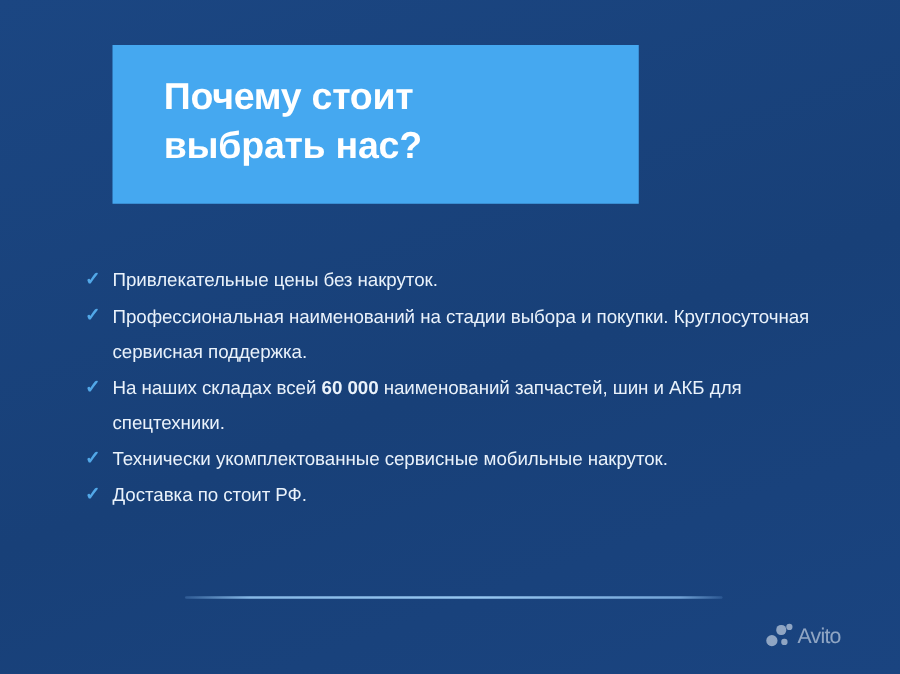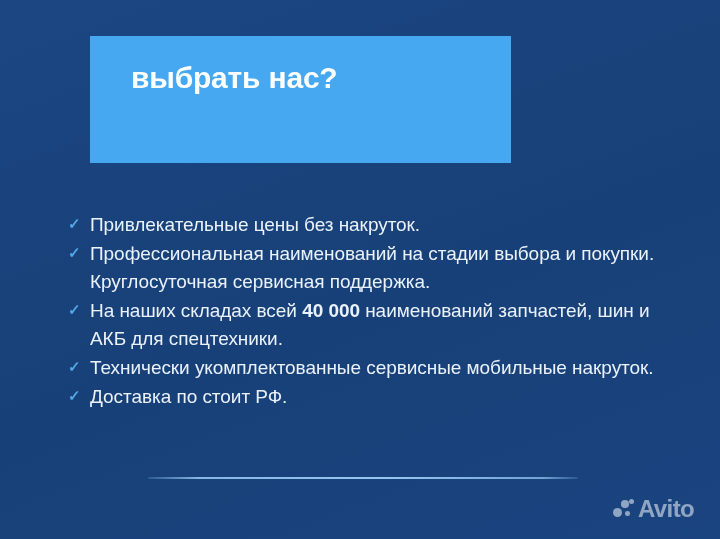--- a/index.html
+++ b/index.html
@@ -64,21 +64,21 @@
     width: 14px;
     height: 20px;
     line-height: 20px;
     color: #52a8e8;
     font-size: 15px;
     font-weight: bold;
     text-align: left;
   }
   .bullet-text {
     color: #eaf2fb;
-    font-size: 19px;
+    font-size: 15px;
     line-height: 28.6px;
     letter-spacing: -0.05px;
   }
   .bullet-text b {
     font-weight: bold;
   }
 
   
   #divider {
     position: absolute;
@@ -115,39 +115,40 @@
     display: block;
     border-radius: 50%;
     background: #d8e2ee;
   }
   #watermark .wm-dots i.d1 { width: 9px;   height: 9px;   left: 0px;  top: 10px; }
   #watermark .wm-dots i.d2 { width: 7.5px; height: 7.5px; left: 8px;  top: 2px;  }
   #watermark .wm-dots i.d3 { width: 5px;   height: 5px;   left: 16px; top: 1px;  }
   #watermark .wm-dots i.d4 { width: 4.5px; height: 4.5px; left: 12px; top: 13px; }
   #watermark .wm-text {
     color: #d8e2ee;
-    font-size: 24px;
-    font-weight: bold;
+    font-size: 17px;
+    font-weight: normal;
     letter-spacing: -0.6px;
     line-height: 22px;
   }
 </style>
 </head>
 <body>
 
 <div id="slide">
 
   <div id="title-box">
+    <div class="title-line">Почему стоит</div>
     <div class="title-line">выбрать нас?</div>
   </div>
 
   <div id="bullets">
       <div class="bullet-row"><span class="check-icon">✓</span><span class="bullet-text"><span>Привлекательные цены без накруток.</span></span></div>
       <div class="bullet-row"><span class="check-icon">✓</span><span class="bullet-text"><span>Профессиональная наименований на стадии выбора и покупки. Круглосуточная сервисная поддержка.</span></span></div>
-      <div class="bullet-row"><span class="check-icon">✓</span><span class="bullet-text"><span>На наших складах всей </span><b>40 000</b><span> наименований запчастей, шин и АКБ для спецтехники.</span></span></div>
+      <div class="bullet-row"><span class="check-icon">✓</span><span class="bullet-text"><span>На наших складах всей </span><b>60 000</b><span> наименований запчастей, шин и АКБ для спецтехники.</span></span></div>
       <div class="bullet-row"><span class="check-icon">✓</span><span class="bullet-text"><span>Технически укомплектованные сервисные мобильные накруток.</span></span></div>
       <div class="bullet-row"><span class="check-icon">✓</span><span class="bullet-text"><span>Доставка по стоит РФ.</span></span></div>
     </div>
 
   <div id="divider"></div>
 
   <div id="watermark">
     <span class="wm-dots">
       <i class="d1"></i>
         <i class="d2"></i>

